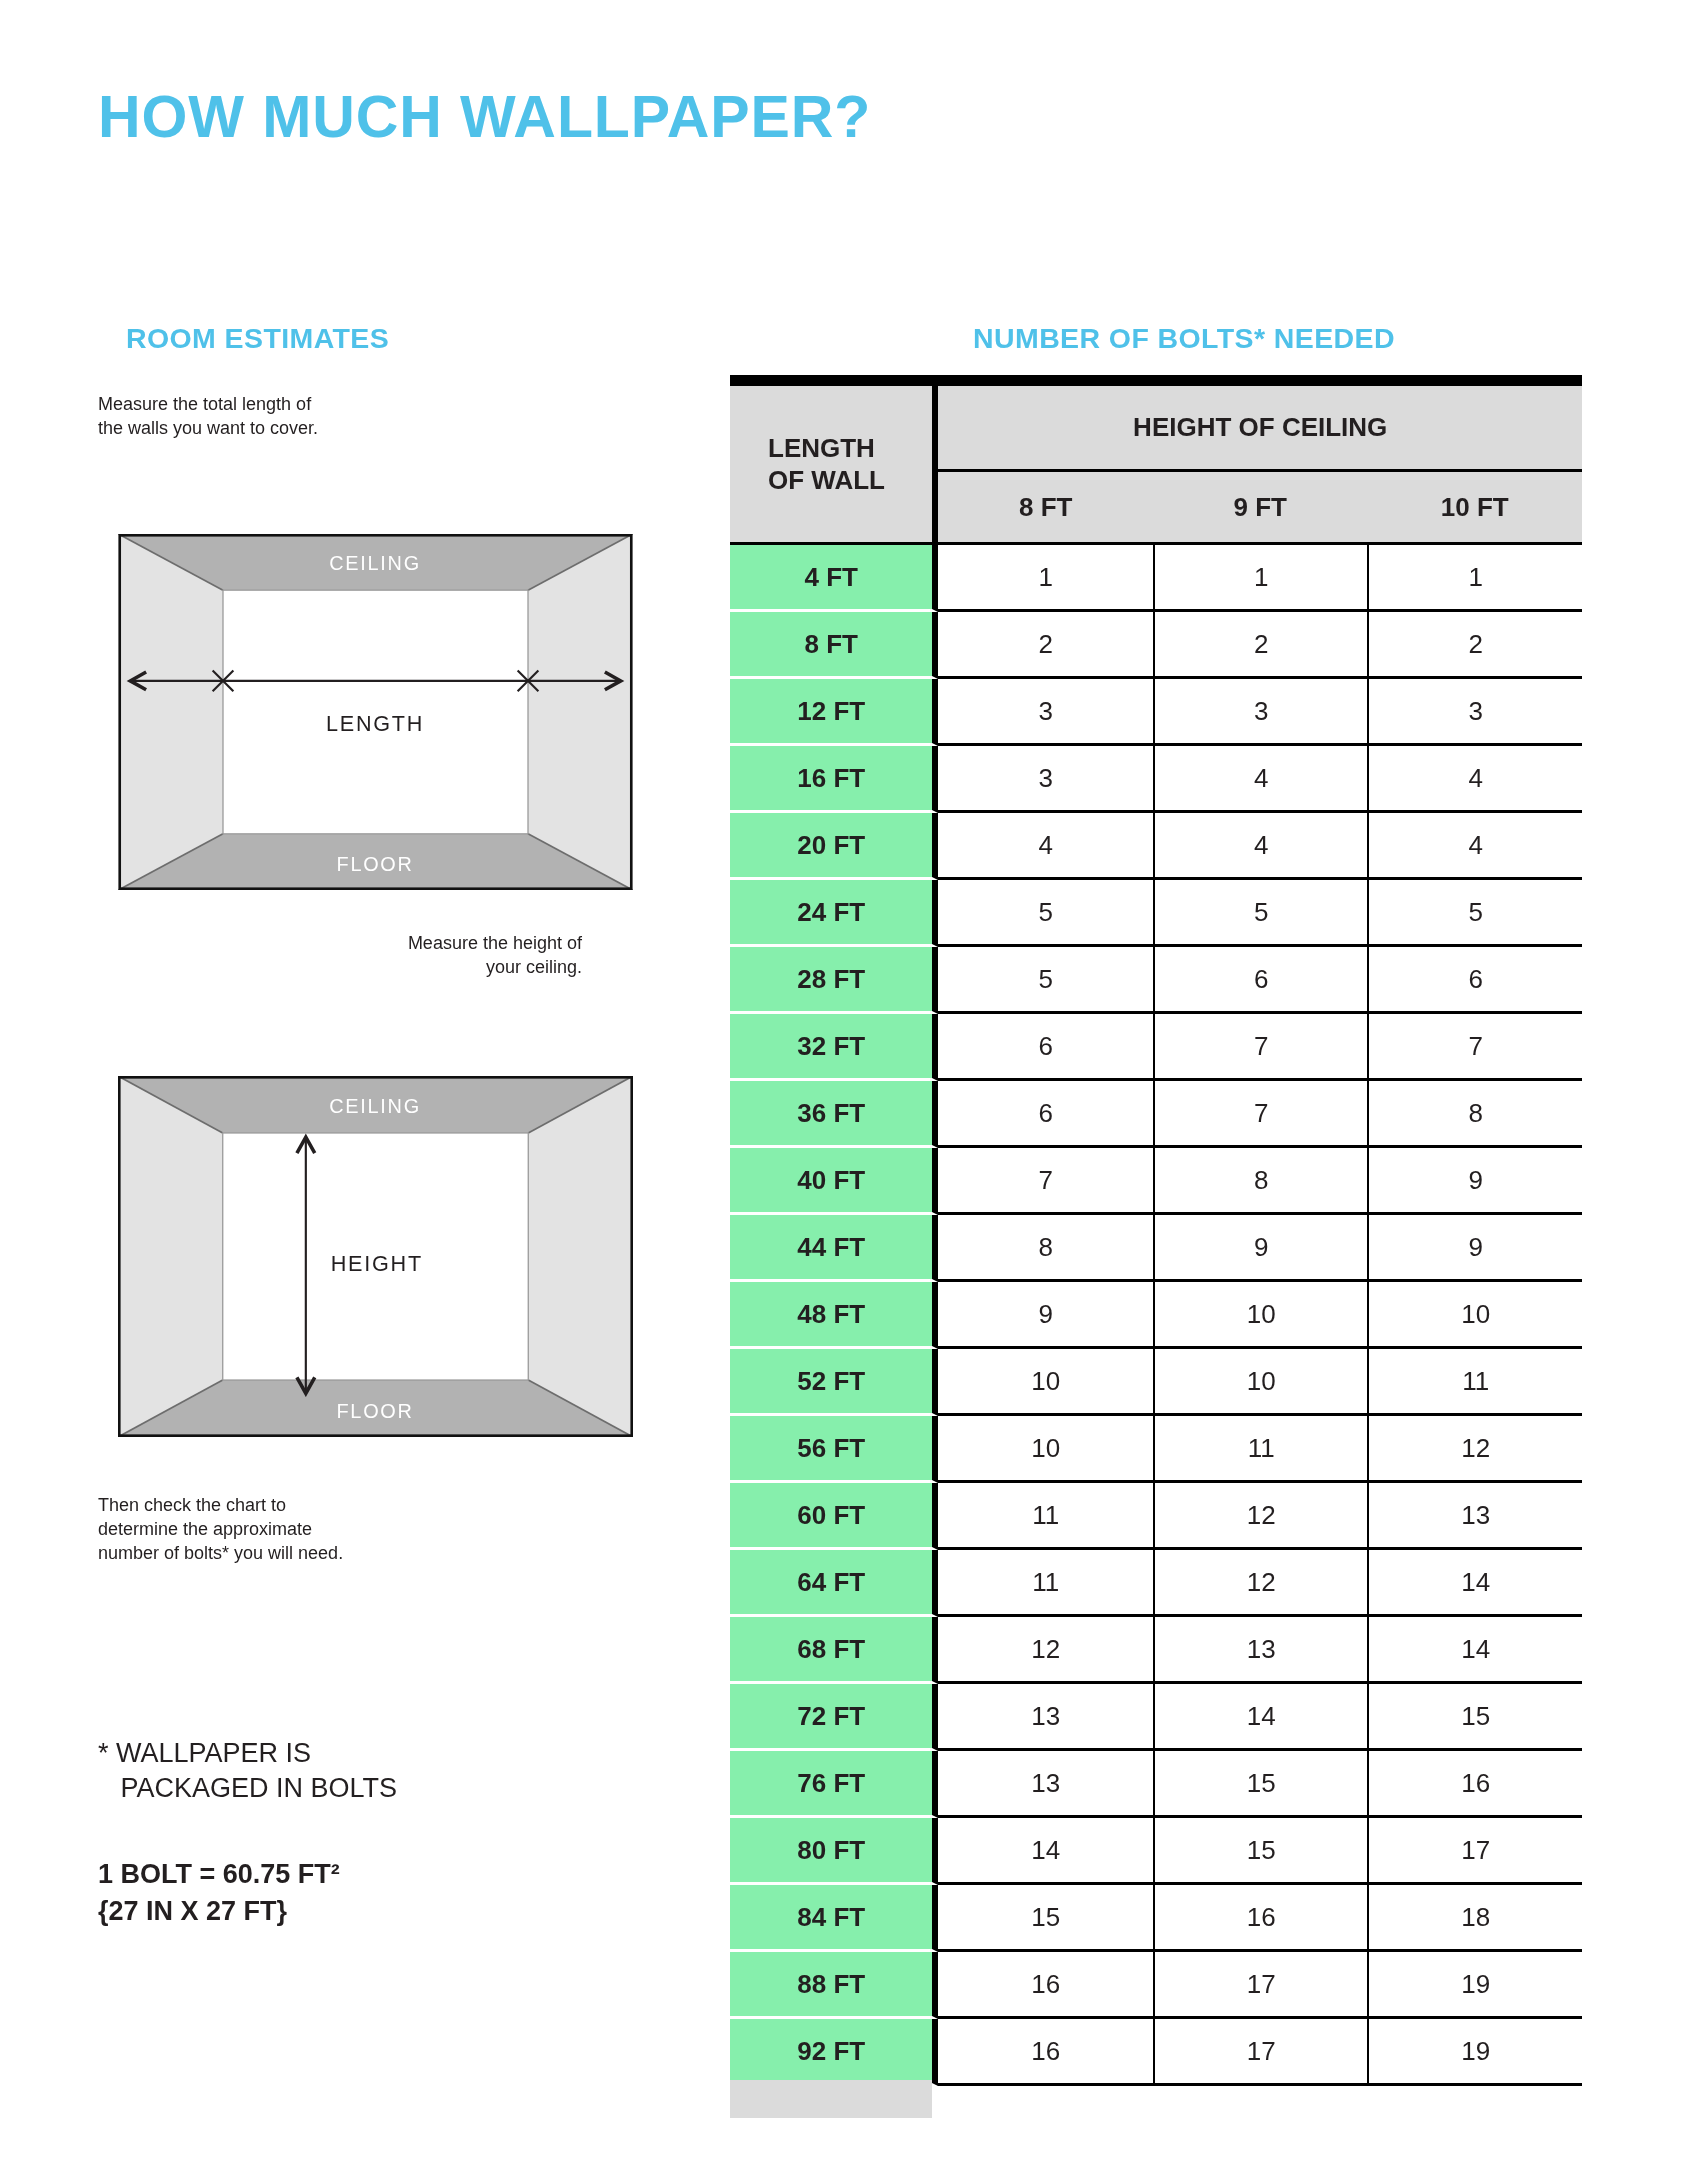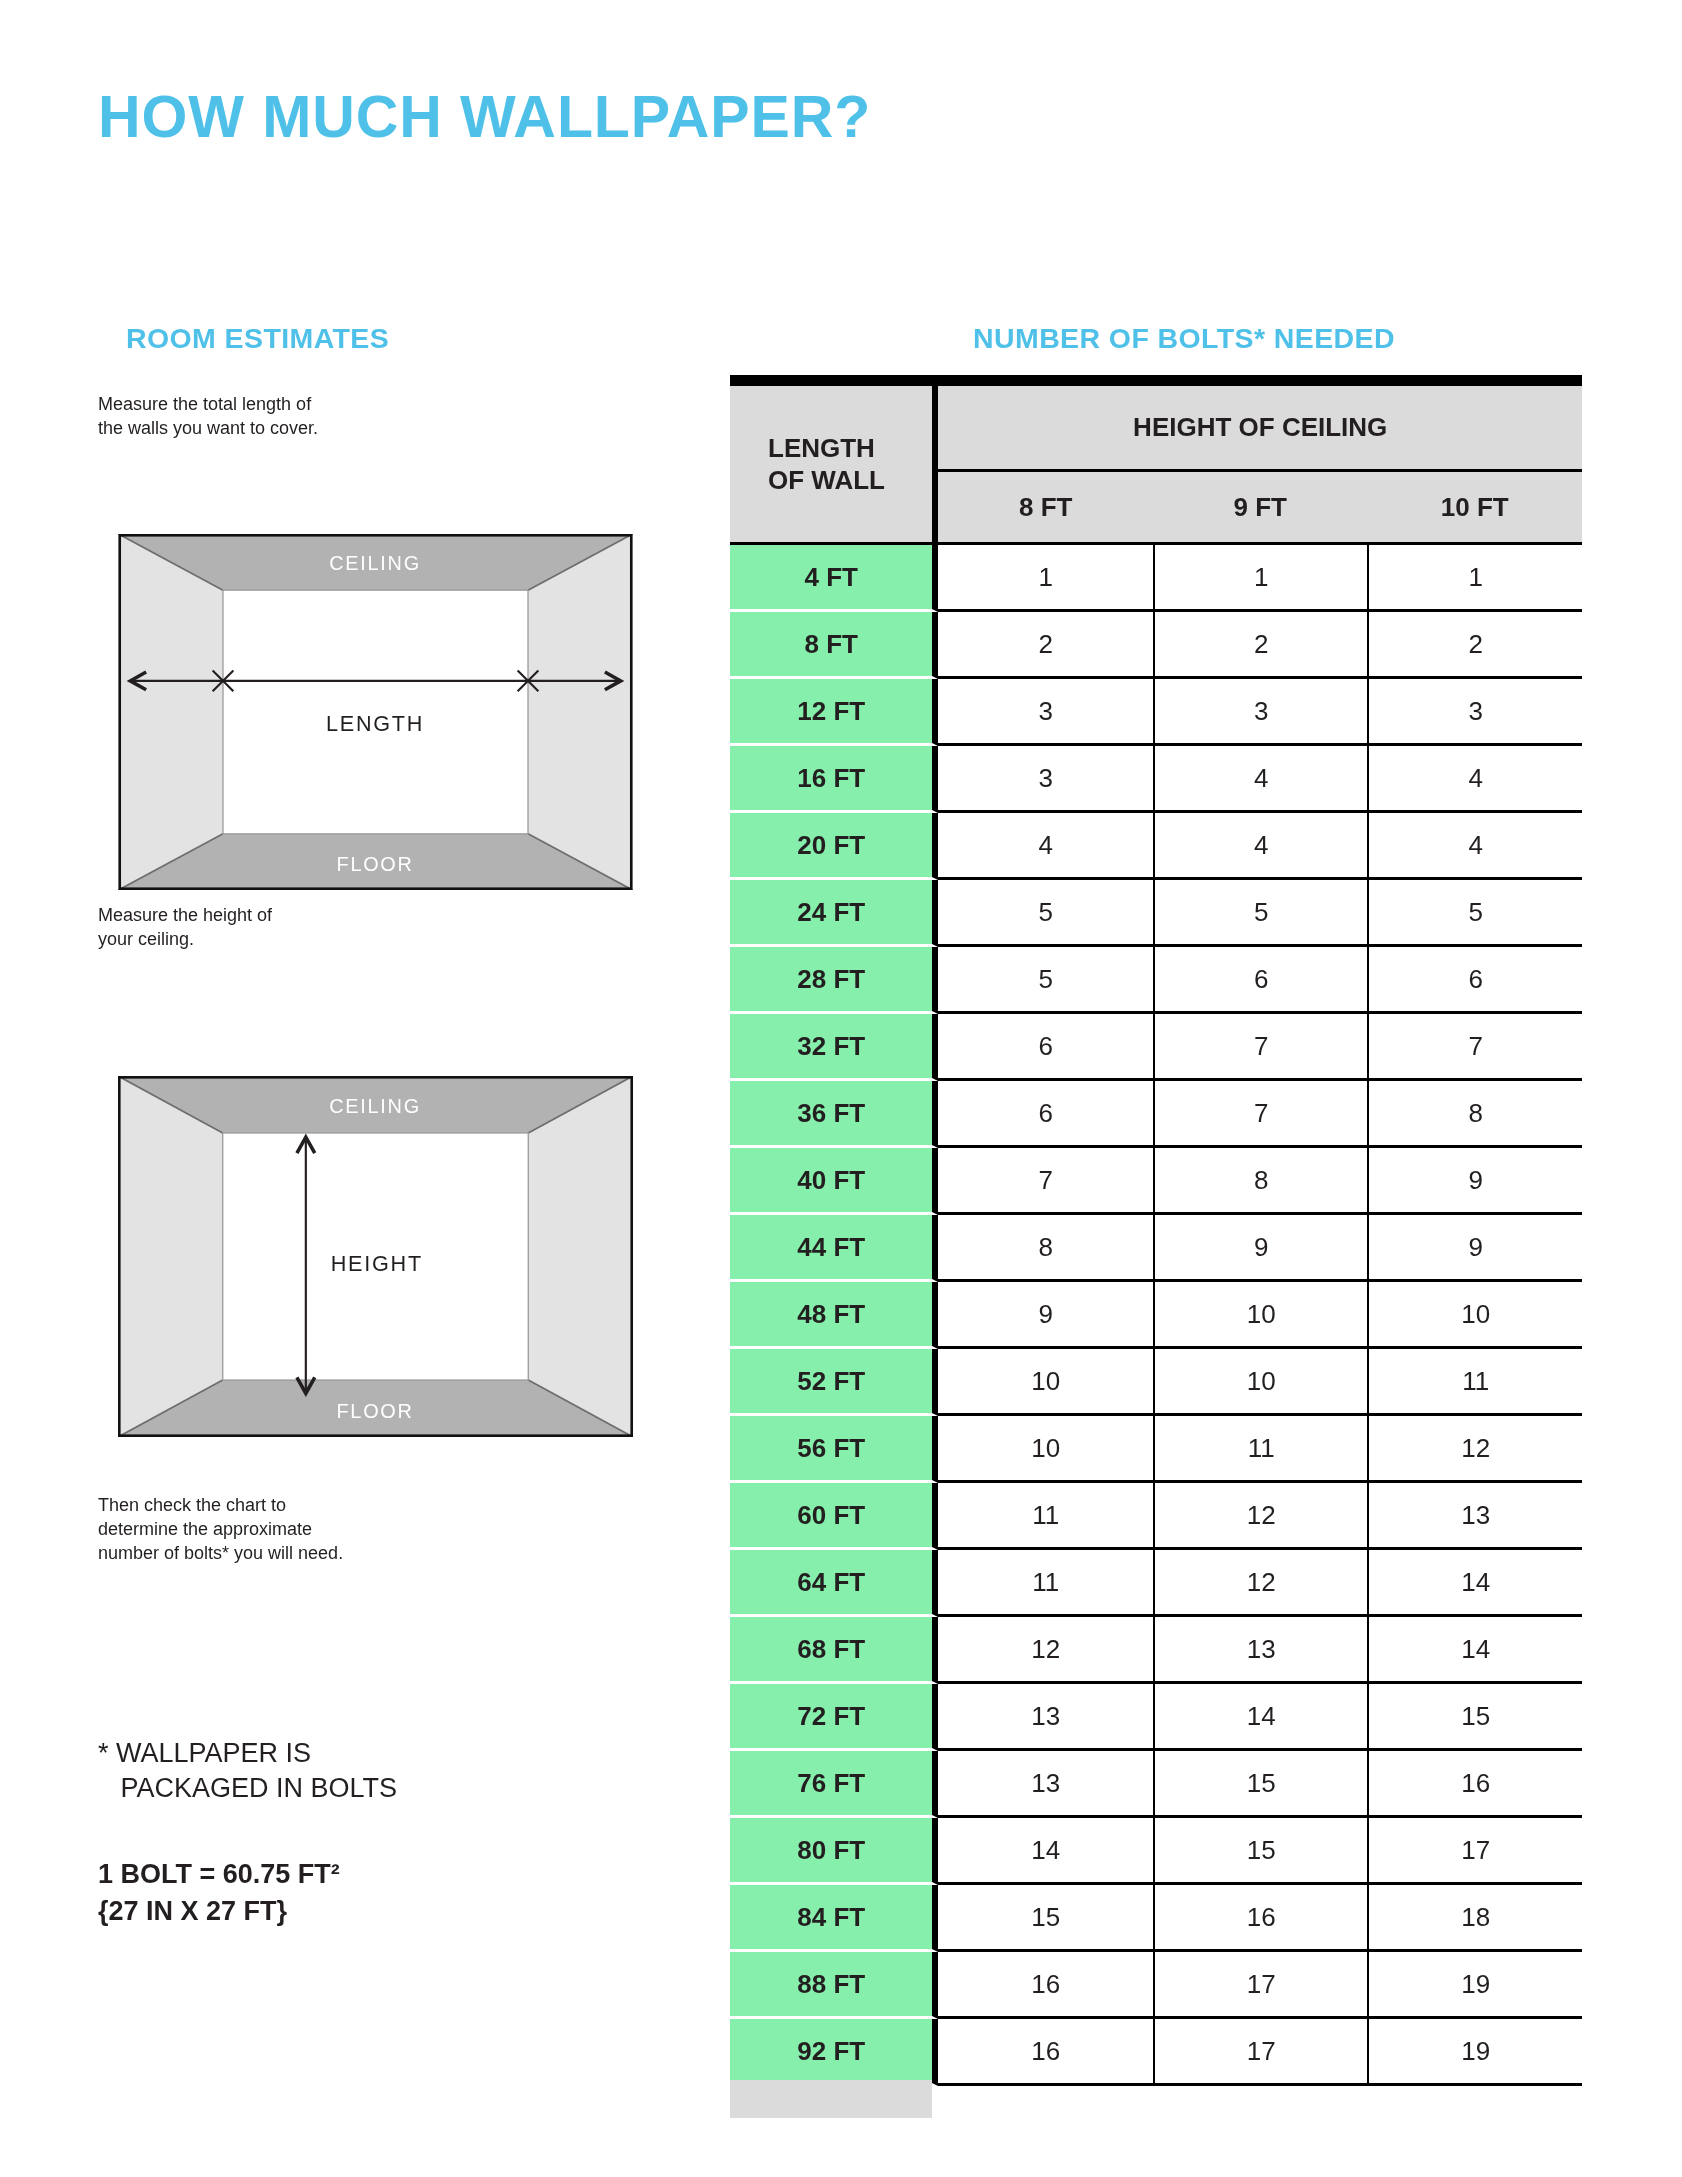--- a/index.html
+++ b/index.html
@@ -18,21 +18,21 @@
     color:var(--accent, #4FC1E9);
     margin-left:28px;
   }
   #room-heading { position:absolute; left:98px; top:322px; }
   #table-heading { position:absolute; left:730px; top:322px; width:852px; text-align:center; }
   .body-text {
     position:absolute; left:98px; width:484px;
     font-size:18px; line-height:1.32; white-space:pre-line;
   }
   #step1 { top:393px; }
-  #step2 { top:904px; }
+  #step2 { top:932px;text-align:right; }
   #step3 { top:1494px; }
   .footnote {
     position:absolute; left:98px; top:1736px;
     font-size:27px; font-weight:400; line-height:1.3;
   }
   .footnote .indent { padding-left:22.5px; }
   .boltinfo {
     position:absolute; left:98px; top:1856px;
     font-size:27px; font-weight:700; line-height:1.38;
   }

